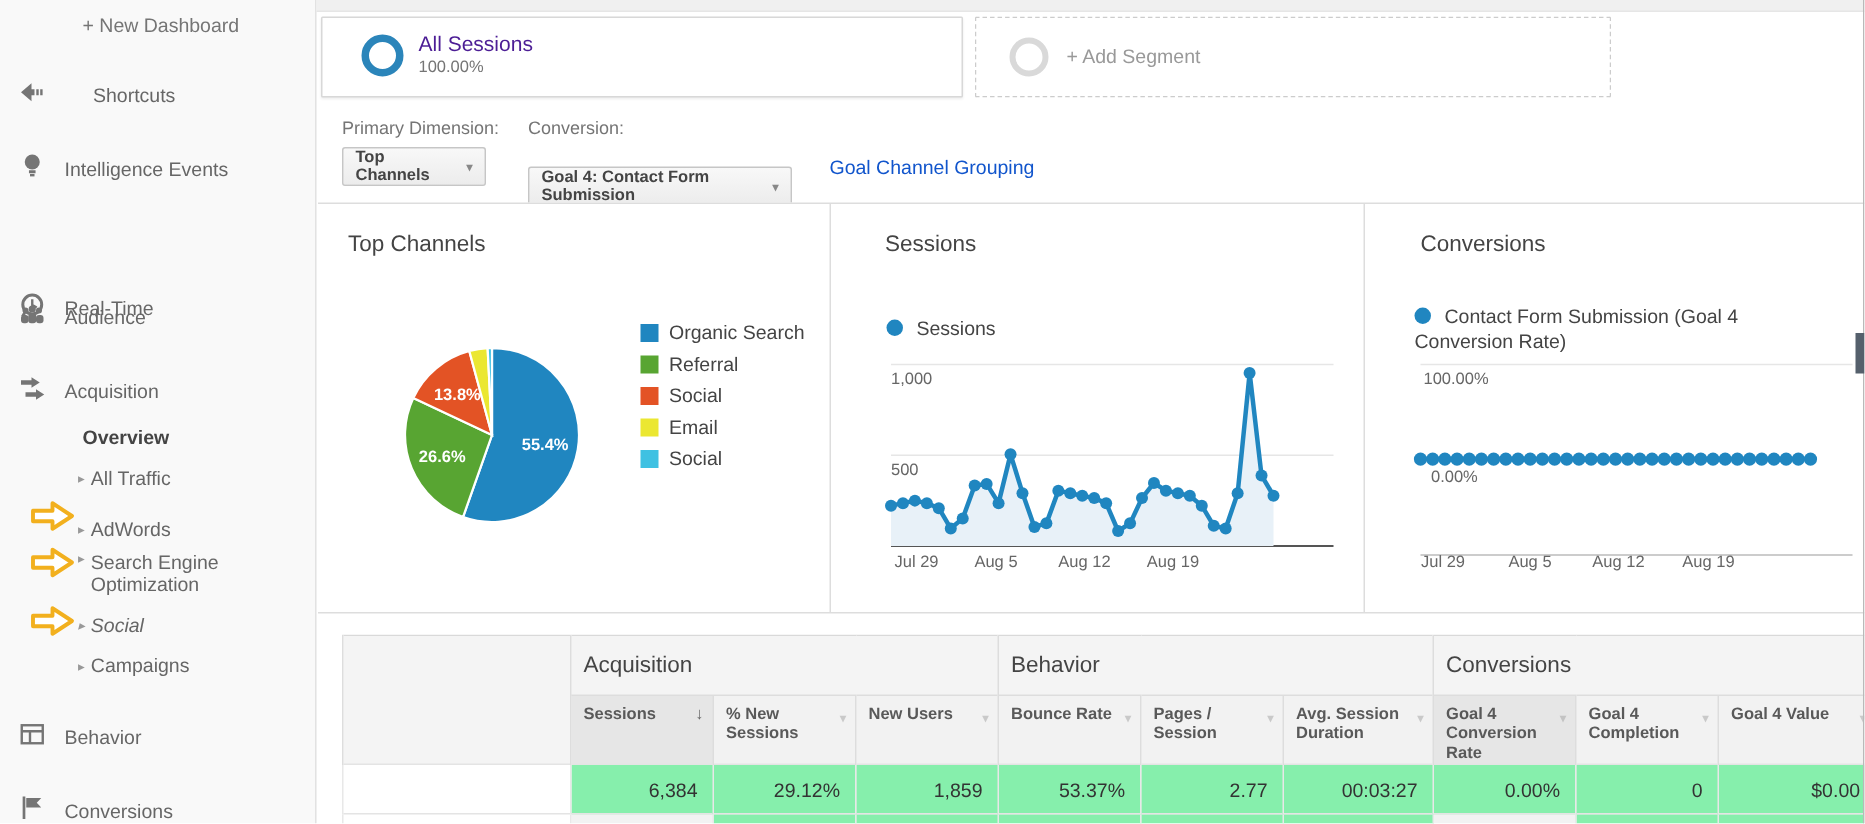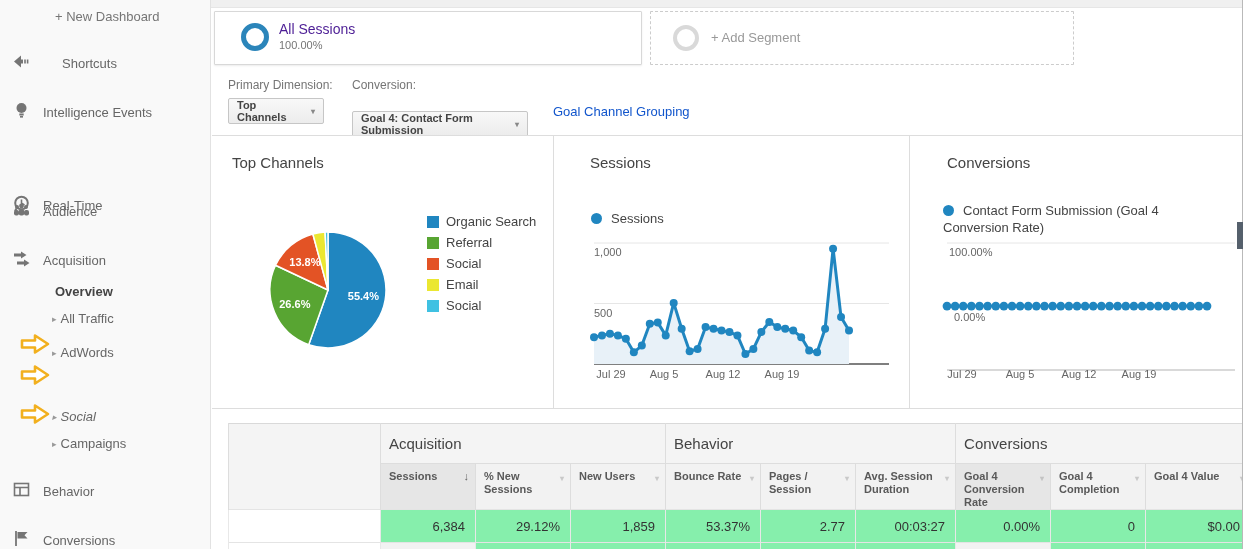--- a/index.html
+++ b/index.html
@@ -127,20 +127,21 @@
     <span><svg width="17" height="17" viewBox="0 0 17 17" fill="#757575">
           <path d="M1 3.5 h7 v-2 l5.5 3.5 -5.5 3.5 v-2 h-7 z"></path>
           <path d="M4 11.5 h7 v-2 l5.5 3.5 -5.5 3.5 v-2 h-7 z"></path>
         </svg></span>
     <span>Acquisition</span>
   </div>
 
   <div class="sub-overview" style="top:284px;">Overview</div>
   <div class="sub-item" style="top:311px;"><span class="bullet">▸</span><span>All Traffic</span></div>
   <div class="sub-item" style="top:345px;"><span class="bullet">▸</span><span>AdWords</span></div>
+  <div class="sub-item" style="top:367px;"><span class="bullet" style="vertical-align:top;">▸</span><span class="seo-wrap">Search Engine Optimization</span></div>
   <div class="sub-item" style="top:409px;font-style:italic;"><span class="bullet">▸</span><span>Social</span></div>
   <div class="sub-item" style="top:436px;"><span class="bullet">▸</span><span>Campaigns</span></div>
 
   <div class="side-item" style="top:481px;">
     <span><svg width="17" height="17" viewBox="0 0 17 17" fill="none" stroke="#757575" stroke-width="1.6">
           <rect x="1.5" y="2.5" width="14" height="12"></rect>
           <path d="M1.5 6.5 h14 M7 6.5 v8"></path>
         </svg></span>
     <span>Behavior</span>
   </div>

